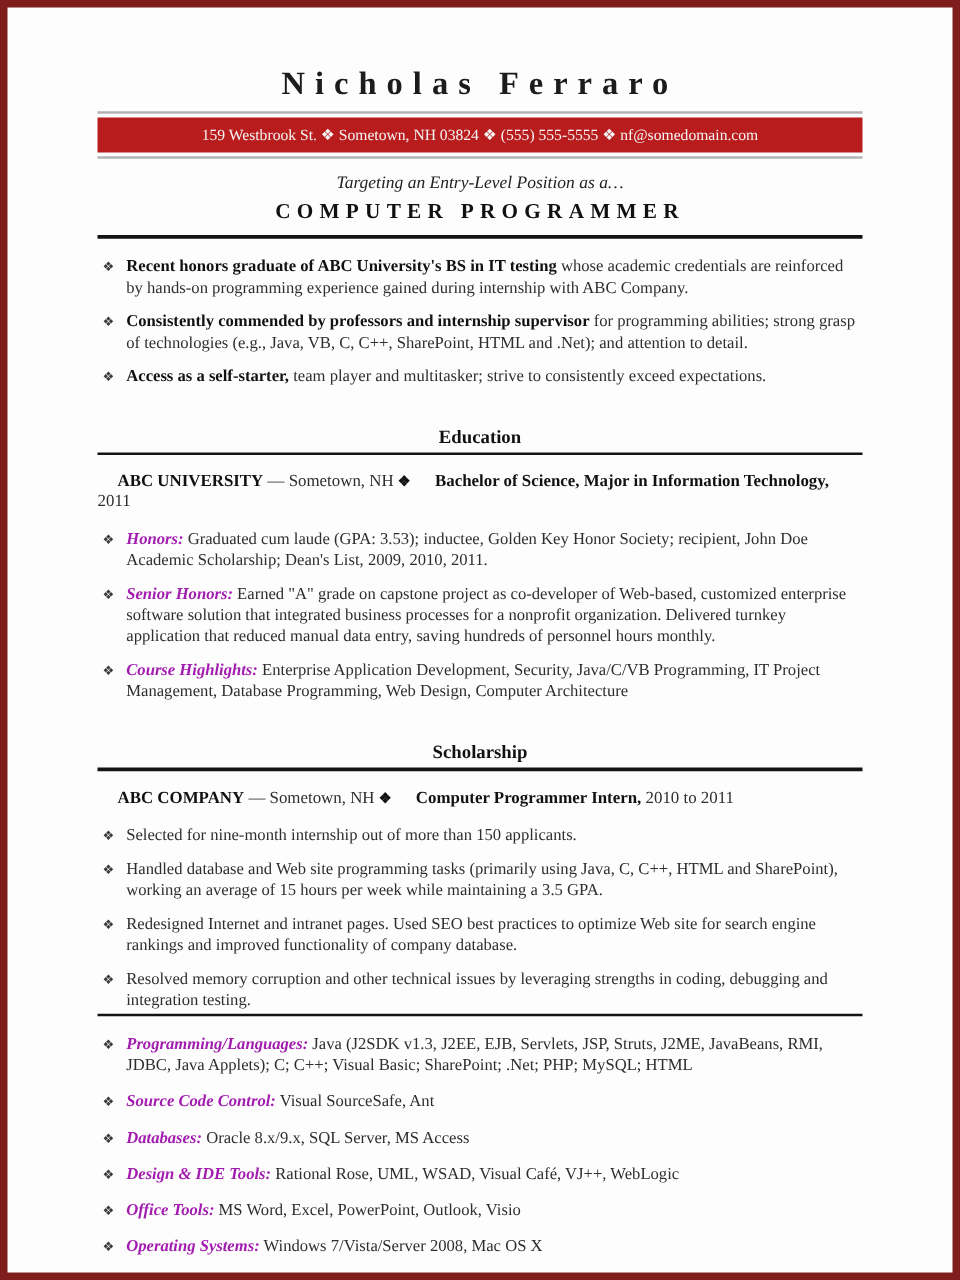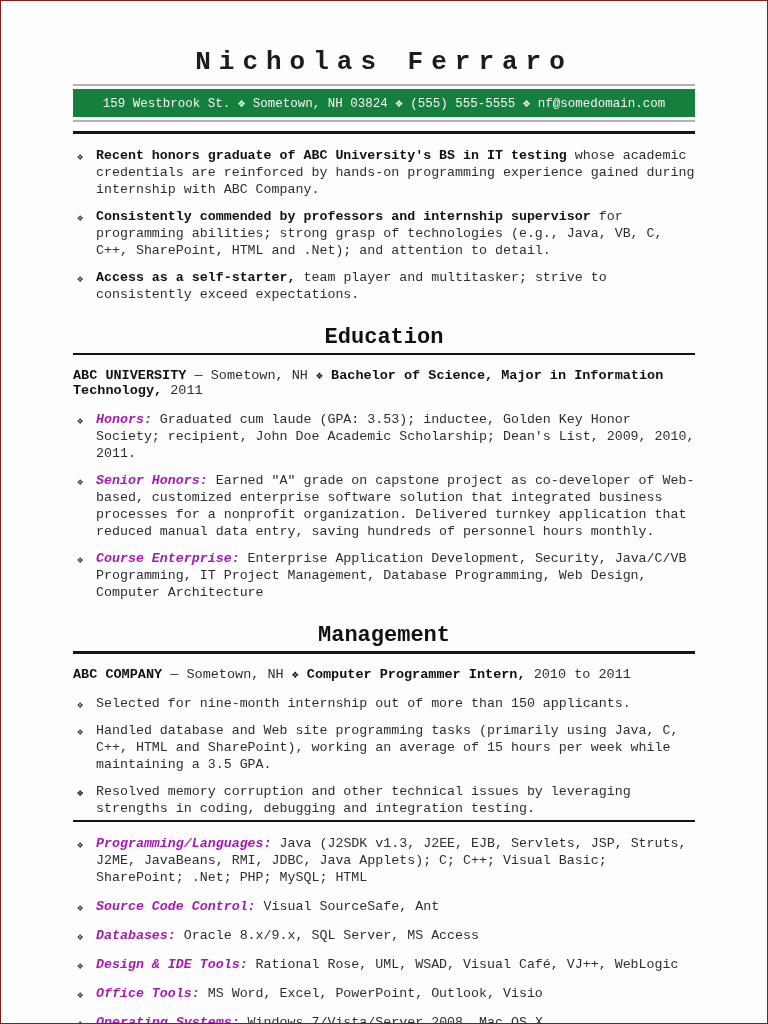--- a/index.html
+++ b/index.html
@@ -2,41 +2,41 @@
 <html><head>
 <meta charset="utf-8">
 <style>
   html,body { margin:0; padding:0; background:#e9e9e9; }
   .page {
     position:relative;
     width:768px; height:1024px;
     margin:0 auto;
     background:#fdfdfd;
     box-sizing:border-box;
-    border:1px solid #7f1d1d;
-    font-family:Liberation Mono, monospace;
+    border:6px solid #7f1d1d;
+    font-family:Liberation Serif, serif;
     color:#2e2e2e;
     overflow:hidden;
   }
   .content { padding:0 72px; }
 
   
   .name {
     padding-top:46px;
     text-align:center;
     font-size:26px;
     font-weight:bold;
     letter-spacing:8px;
     color:#1c1c1c;
   }
   .gray-rule { height:2px; background:#b3b3b3; }
   .rule-top { margin-top:7px; }
   .contact-bar {
     margin-top:3px;
-    background:#15803d;
+    background:#b91c1c;
     color:#f4f4f4;
     text-align:center;
     font-size:12.5px;
     padding:6px 0;
   }
   .rule-bottom { margin-top:3px; }
   .tagline {
     margin-top:12px;
     text-align:center;
     font-style:italic;
@@ -49,30 +49,30 @@
     font-size:17px;
     font-weight:bold;
     letter-spacing:5px;
     color:#111;
   }
   .black-rule { height:2.5px; background:#141414; }
   .title-rule { margin-top:9px; }
 
   
   .section-heading {
-    margin-top:22px;
+    margin-top:33px;
     text-align:center;
-    font-size:22px;
+    font-size:15px;
     font-weight:bold;
     color:#111;
   }
   .section-rule { height:2.5px; background:#141414; margin-top:3px; }
 
   .org-line { margin-top:13px; font-size:13.5px; color:#2e2e2e; }
-  .org-line .org, .org-line .role { font-weight:bold; color:#111; }
+  .org-line .org, .org-line .role { font-weight:bold; color:#111;margin-left:16px; }
   .org-line .diamond-inline { font-size:11.5px; color:#111; font-weight:bold; }
 
   
   ul.bullets { list-style:none; margin:13px 0 0 0; padding:0; }
   ul.bullets li {
     position:relative;
     padding-left:23px;
     font-size:13.3px;
     line-height:17px;
     margin-bottom:10px;
@@ -91,20 +91,22 @@
 <body>
 
 <div class="page">
   <div class="content">
 
     <div class="name">Nicholas Ferraro</div>
     <div class="gray-rule rule-top"></div>
     <div class="contact-bar">159 Westbrook St. ❖ Sometown, NH 03824 ❖ (555) 555-5555 ❖ nf@somedomain.com</div>
     <div class="gray-rule rule-bottom"></div>
 
+    <div class="tagline">Targeting an Entry-Level Position as a…</div>
+    <div class="target-title">COMPUTER PROGRAMMER</div>
     <div class="black-rule title-rule"></div>
 
     <ul class="bullets">
       <li>
         <span class="marker">❖</span><span class="lead-bold">Recent honors graduate of ABC University's BS in IT testing</span><span> whose academic credentials are reinforced by hands-on programming experience gained during internship with ABC Company.</span>
       </li>
       <li>
         <span class="marker">❖</span><span class="lead-bold">Consistently commended by professors and internship supervisor</span><span> for programming abilities; strong grasp of technologies (e.g., Java, VB, C, C++, SharePoint, HTML and .Net); and attention to detail.</span>
       </li>
       <li>
@@ -118,38 +120,38 @@
       <span class="org">ABC UNIVERSITY</span><span> — Sometown, NH </span><span class="diamond-inline">❖</span> <span class="role">Bachelor of Science, Major in Information Technology,</span><span> 2011</span>
     </div>
     <ul class="bullets">
       <li>
         <span class="marker">❖</span><span class="lead-bolditalic">Honors:</span><span> Graduated cum laude (GPA: 3.53); inductee, Golden Key Honor Society; recipient, John Doe Academic Scholarship; Dean's List, 2009, 2010, 2011.</span>
       </li>
       <li>
         <span class="marker">❖</span><span class="lead-bolditalic">Senior Honors:</span><span> Earned "A" grade on capstone project as co-developer of Web-based, customized enterprise software solution that integrated business processes for a nonprofit organization. Delivered turnkey application that reduced manual data entry, saving hundreds of personnel hours monthly.</span>
       </li>
       <li>
-        <span class="marker">❖</span><span class="lead-bolditalic">Course Enterprise:</span><span> Enterprise Application Development, Security, Java/C/VB Programming, IT Project Management, Database Programming, Web Design, Computer Architecture</span>
+        <span class="marker">❖</span><span class="lead-bolditalic">Course Highlights:</span><span> Enterprise Application Development, Security, Java/C/VB Programming, IT Project Management, Database Programming, Web Design, Computer Architecture</span>
       </li>
     </ul>
 
-    <div class="section-heading">Management</div>
+    <div class="section-heading">Scholarship</div>
     <div class="section-rule"></div>
     <div class="org-line">
       <span class="org">ABC COMPANY</span><span> — Sometown, NH </span><span class="diamond-inline">❖</span> <span class="role">Computer Programmer Intern,</span><span> 2010 to 2011</span>
     </div>
     <ul class="bullets">
       <li>
         <span class="marker">❖</span><span>Selected for nine-month internship out of more than 150 applicants.</span>
       </li>
       <li>
         <span class="marker">❖</span><span>Handled database and Web site programming tasks (primarily using Java, C, C++, HTML and SharePoint), working an average of 15 hours per week while maintaining a 3.5 GPA.</span>
       </li>
       <li>
-        <span class="marker">❖</span>
+        <span class="marker">❖</span><span>Redesigned Internet and intranet pages. Used SEO best practices to optimize Web site for search engine rankings and improved functionality of company database.</span>
       </li>
       <li>
         <span class="marker">❖</span><span>Resolved memory corruption and other technical issues by leveraging strengths in coding, debugging and integration testing.</span>
       </li>
     </ul>
 
     <div class="section-rule"></div>
     <ul class="bullets wide">
       <li>
         <span class="marker">❖</span><span class="lead-bolditalic">Programming/Languages:</span><span> Java (J2SDK v1.3, J2EE, EJB, Servlets, JSP, Struts, J2ME, JavaBeans, RMI, JDBC, Java Applets); C; C++; Visual Basic; SharePoint; .Net; PHP; MySQL; HTML</span>

